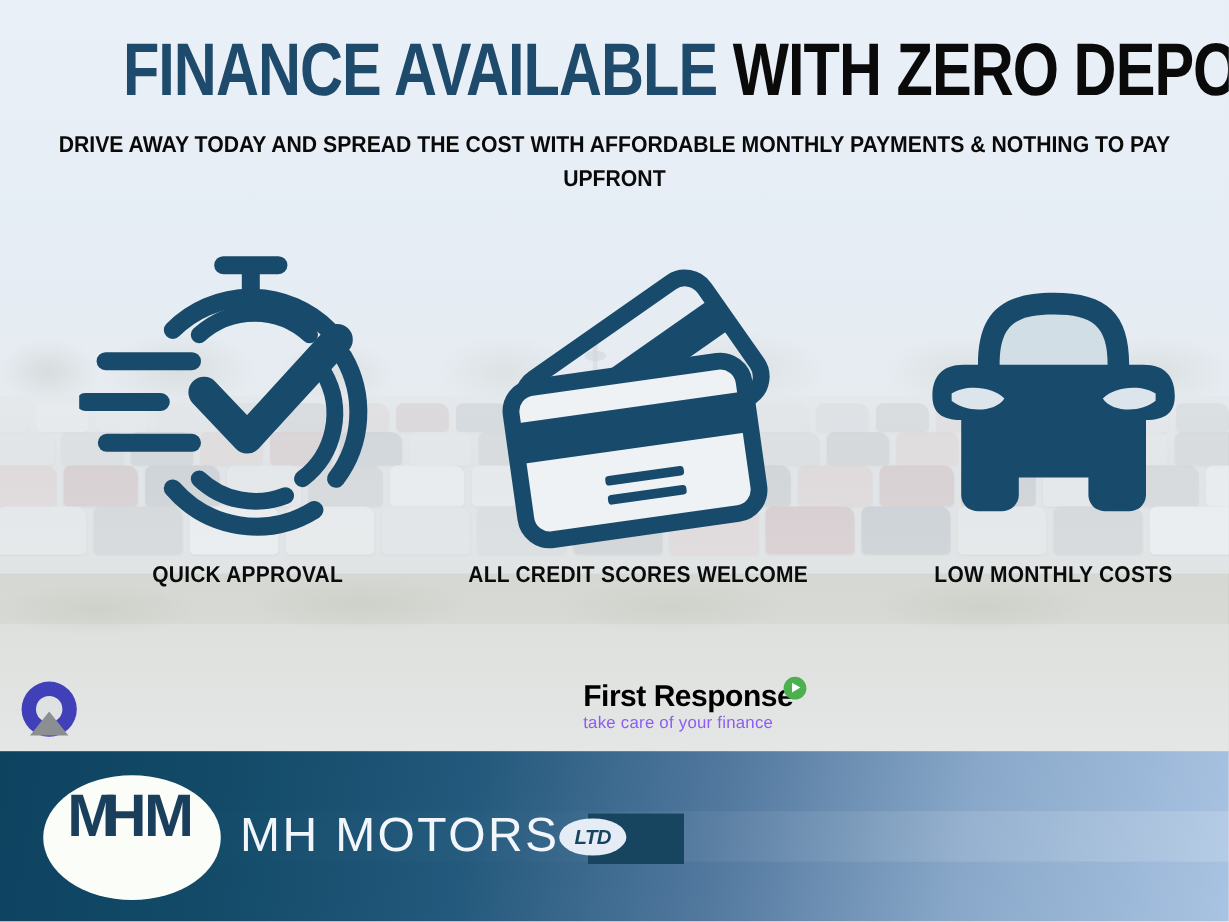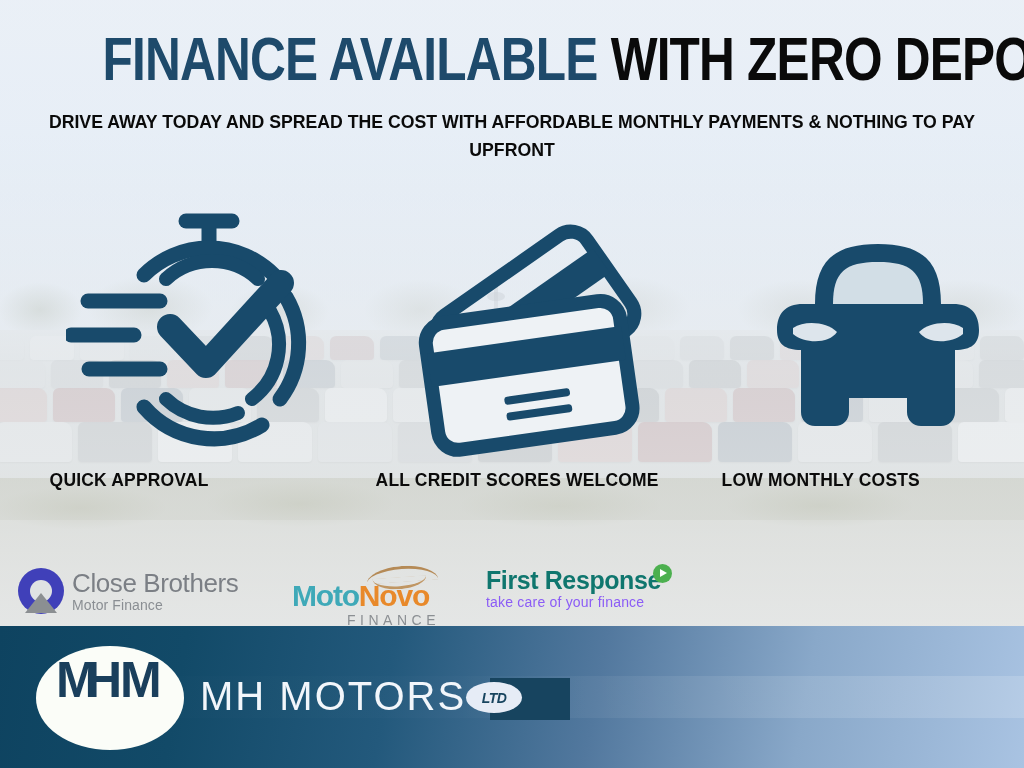--- a/index.html
+++ b/index.html
@@ -74,21 +74,21 @@
   #subheadline{
     position:absolute; left:0; top:108px; width:1024px; text-align:center;
     font-size:19px; line-height:28px; font-weight:bold; color:#0a0a0a;
     letter-spacing:0px; padding:0 14px;
     transform:scaleX(.93); transform-origin:center top;
   }
 
   
   .feature{
     position:absolute; top:205px; width:340px; height:330px;
-    display:flex; flex-direction:column; 
+    display:flex; flex-direction:column; align-items:center;
   }
   #feature-0{ left:36px; }
   #feature-1{ left:362px; }
   #feature-2{ left:708px; }
   .feature-icon{ height:270px; display:flex; align-items:center; justify-content:center; }
   .feature-label{
     font-size:19px; font-weight:bold; color:#0b0b0b; letter-spacing:.2px;
     white-space:nowrap; transform:scaleX(.92); margin-top:-6px;
   }
 
@@ -123,21 +123,21 @@
   .mn-swoosh:after{
     content:""; position:absolute; left:6px; top:8px; width:54px; height:9px;
     border-bottom:3px solid #c09663; border-radius:50%/0 0 100% 100%;
   }
   .mn-word{ font-size:30px; font-weight:bold; letter-spacing:-1.2px; line-height:32px; margin-top:12px; }
   .mn-a{ color:#3fa9b8; }
   .mn-b{ color:#e8892a; }
   .mn-fin{ font-size:14px; color:#8b8f93; letter-spacing:4.5px; text-align:right; padding-right:2px; }
 
   .fr-logo{ position:absolute; left:486px; top:6px; width:180px; }
-  .fr-name{ font-size:25px; font-weight:bold; color:#0f766e; letter-spacing:-.4px; line-height:28px; }
+  .fr-name{ font-size:25px; font-weight:bold; color:#000000; letter-spacing:-.4px; line-height:28px; }
   .fr-tag{ font-size:14px; color:#8b5cf6; letter-spacing:.2px; line-height:17px; }
   .fr-play{
     position:absolute; right:-6px; top:-2px; width:19px; height:19px;
     border-radius:50%; background:#4cb04f;
   }
   .fr-play:after{
     content:""; position:absolute; left:7px; top:5px; width:0; height:0;
     border-left:7px solid #fff; border-top:4.5px solid transparent; border-bottom:4.5px solid transparent;
   }
 
@@ -168,21 +168,21 @@
   #ltd-block{
     position:absolute; left:490px; top:52px; width:80px; height:42px;
     background:#17445f;
   }
   #ltd-badge{
     position:absolute; left:466px; top:56px; width:56px; height:31px;
     border-radius:50%; background:#e6ecf6;
     display:flex; align-items:center; justify-content:center;
   }
   #ltd-badge span{
-    font-size:14px; font-weight:bold; font-style:italic; color:#17445f; letter-spacing:-.5px;
+    font-size:17px; font-weight:bold; font-style:italic; color:#17445f; letter-spacing:-.5px;
   }
 </style>
 </head>
 <body>
 
 <div id="bg-photo">
   <div class="bg-sky"></div>
   <div class="bg-treeline"></div>
   <div class="bg-tower"></div>
   <div class="bg-lot">
@@ -350,33 +350,22 @@
   <div class="feature-label">LOW MONTHLY COSTS</div>
 </div>
 
 <div id="partners">
 
   <div class="cb-logo">
     <div class="cb-mark">
       <div class="cb-ring"></div>
       <div class="cb-mtn"></div>
     </div>
-    <div class="cb-txt">
-      <div class="cb-name">Close Brothers</div>
-      <div class="cb-sub">Motor Finance</div>
-    </div>
-  </div>
-
-  <div class="mn-logo">
-    <div class="mn-swoosh"></div>
-    <div class="mn-word">
-      <span class="mn-a">Moto</span><span class="mn-b">Novo</span>
-    </div>
-    <div class="mn-fin">FINANCE</div>
-  </div>
+  </div>
+
 
   <div class="fr-logo">
     <div class="fr-play"></div>
     <div class="fr-name">First Response</div>
     <div class="fr-tag">take care of your finance</div>
   </div>
 
 </div>
 
 <div id="footer">

